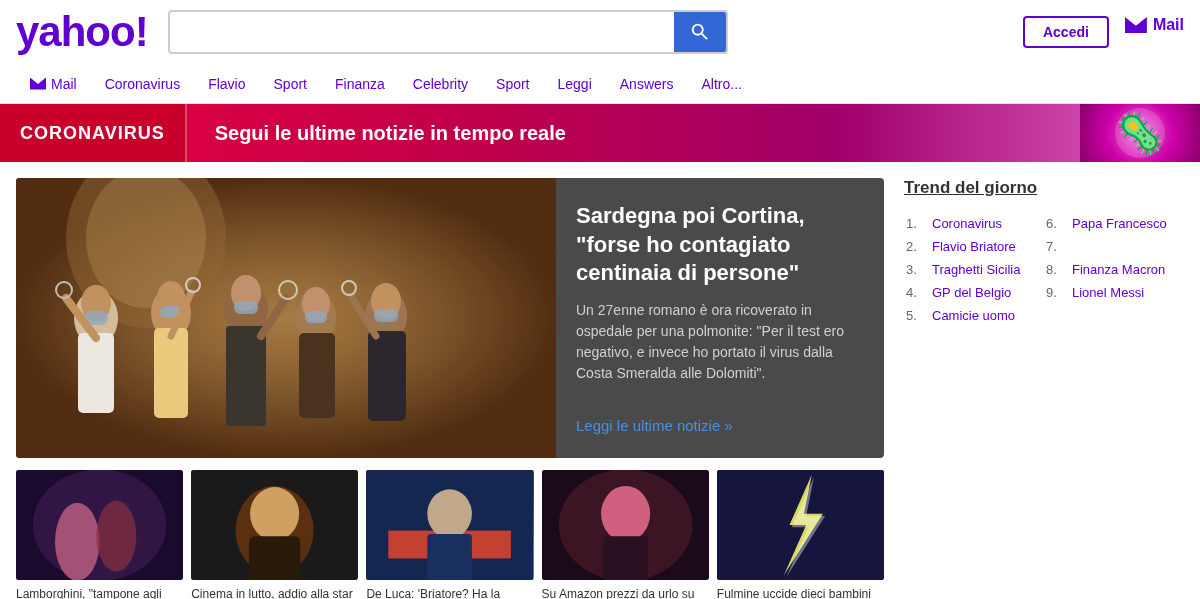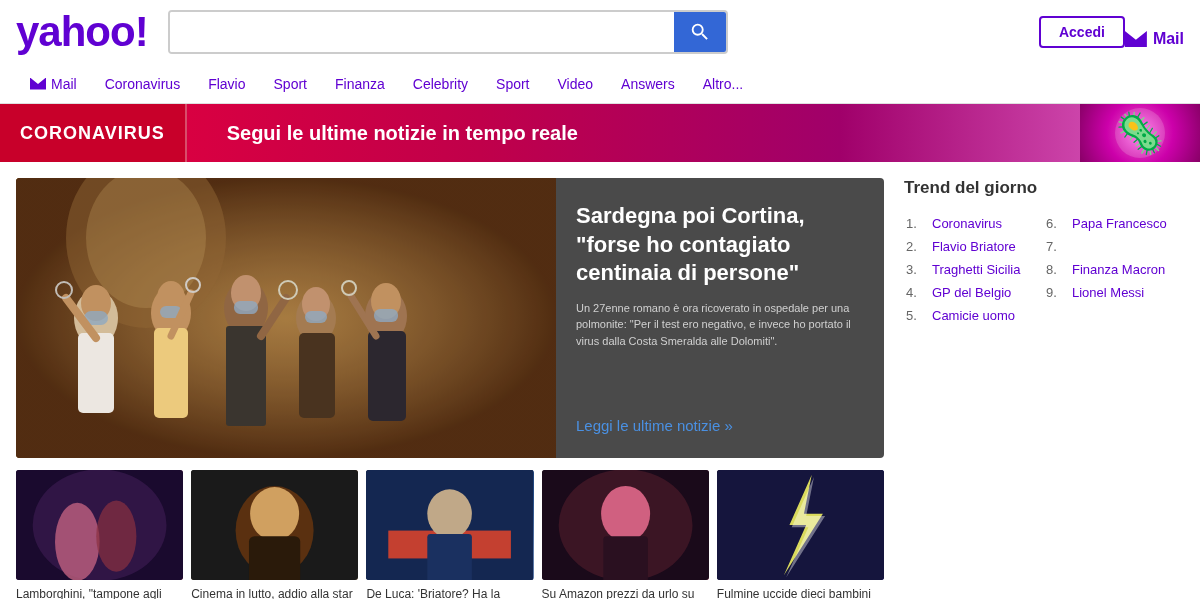--- a/index.html
+++ b/index.html
@@ -48,21 +48,22 @@
       justify-content: center;
     }
     .search-icon-svg {
       fill: white;
       width: 22px;
       height: 22px;
     }
     .header-right {
       margin-left: auto;
       display: flex;
-      align-items: flex-end;
+      align-items: flex-start;
+      gap: 16px;
     }
     .accedi-btn {
       border: 2px solid #6001D2;
       color: #6001D2;
       background: #fff;
       padding: 6px 18px;
       border-radius: 4px;
       font-size: 14px;
       font-weight: bold;
       cursor: pointer;
@@ -135,21 +136,21 @@
       display: flex;
       align-items: center;
       letter-spacing: 1px;
       white-space: nowrap;
       border-right: 2px solid rgba(255,255,255,0.3);
     }
     .corona-text {
       color: #fff;
       font-size: 20px;
       font-weight: bold;
-      padding: 0 40px;
+      padding: 0 28px;
     }
     .corona-img-placeholder {
       position: absolute;
       right: 0;
       top: 0;
       width: 120px;
       height: 58px;
       background: radial-gradient(circle at 50% 50%, #ee66cc, #cc00aa, #880066);
       display: flex;
       align-items: center;
@@ -206,21 +207,21 @@
     }
     .hero-title {
       color: #fff;
       font-size: 22px;
       font-weight: bold;
       line-height: 1.3;
       margin-bottom: 12px;
     }
     .hero-desc {
       color: #d0d0d0;
-      font-size: 11px;
+      font-size: 14px;
       line-height: 1.5;
       margin-bottom: 14px;
       flex: 1;
     }
     .hero-link {
       color: #4a90e2;
       font-size: 15px;
       cursor: pointer;
       text-decoration: none;
     }
@@ -228,20 +229,21 @@
     
     .sidebar {
       width: 280px;
       min-width: 280px;
     }
     .trend-title {
       font-size: 17px;
       font-weight: bold;
       color: #333;
       margin-bottom: 14px;
+      text-decoration: underline;
     }
     .trend-grid {
       display: grid;
       grid-template-columns: 1fr 1fr;
       gap: 6px 0;
     }
     .trend-item {
       display: flex;
       align-items: flex-start;
       gap: 4px;
@@ -333,21 +335,21 @@
   <a class="nav-item">
     <span class="nav-mail-envelope"></span>
     <span>Mail</span>
   </a>
   <a class="nav-item">Coronavirus</a>
   <a class="nav-item">Flavio</a>
   <a class="nav-item">Sport</a>
   <a class="nav-item">Finanza</a>
   <a class="nav-item">Celebrity</a>
   <a class="nav-item">Sport</a>
-  <a class="nav-item">Video</a>
+  <a class="nav-item">Leggi</a>
   <a class="nav-item">Answers</a>
   <a class="nav-item">Altro...</a>
 </nav>
 
 <div class="corona-banner">
   <div class="corona-label">CORONAVIRUS</div>
   <div class="corona-text">Segui le ultime notizie in tempo reale</div>
   <div class="corona-img-placeholder">
     <div class="virus-circle"></div>
   </div>

